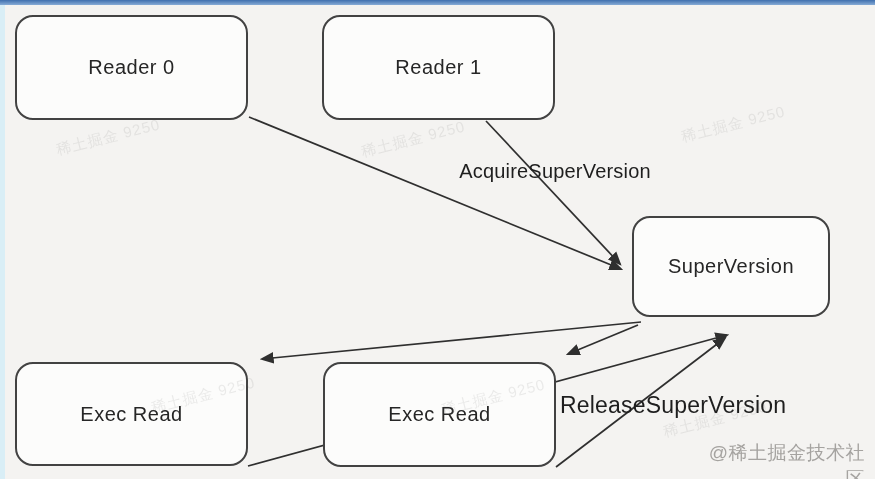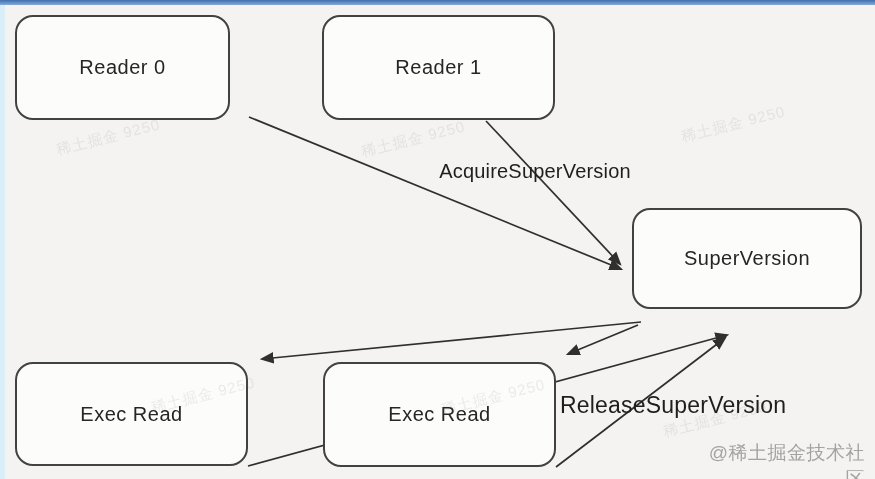--- a/index.html
+++ b/index.html
@@ -12,29 +12,29 @@
   .left-strip{position:absolute;left:0;top:5px;width:5px;height:474px;
               background:#d9eef6;z-index:6;}
 
   svg.edges{position:absolute;left:0;top:0;z-index:1;}
 
   .node{position:absolute;background:#fcfcfb;border:2px solid #424242;
         border-radius:18px;display:flex;align-items:center;justify-content:center;
         z-index:2;box-sizing:border-box;}
   .node .lbl{font-size:20px;color:#262626;letter-spacing:.5px;}
 
-  #reader0{left:15px;top:15px;width:215px;height:105px;}
+  #reader0{left:15px;top:15px;width:233px;height:105px;}
   #reader1{left:322px;top:15px;width:233px;height:105px;}
-  #superversion{left:632px;top:208px;width:230px;height:101px;}
+  #superversion{left:632px;top:216px;width:198px;height:101px;}
   #execread1{left:15px;top:362px;width:233px;height:104px;}
   #execread2{left:323px;top:362px;width:233px;height:105px;}
 
   .edge-label{position:absolute;z-index:3;font-size:20px;color:#1e1e1e;
               white-space:nowrap;letter-spacing:.2px;}
-  #lbl-acquire{left:424px;top:160px;width:222px;text-align:center;}
+  #lbl-acquire{left:444px;top:160px;width:222px;text-align:center;}
   #lbl-release{left:560px;top:392px;width:226px;text-align:center;font-size:23px;}
 
   .wm-tile{position:absolute;z-index:4;font-size:15px;white-space:nowrap;
            color:rgba(110,110,110,0.12);transform:rotate(-14deg);letter-spacing:1px;}
   #wm1{left:55px;top:128px;}
   #wm2{left:360px;top:130px;}
   #wm3{left:680px;top:115px;}
   #wm4{left:440px;top:388px;}
   #wm5{left:662px;top:410px;}
   #wm6{left:150px;top:386px;}

